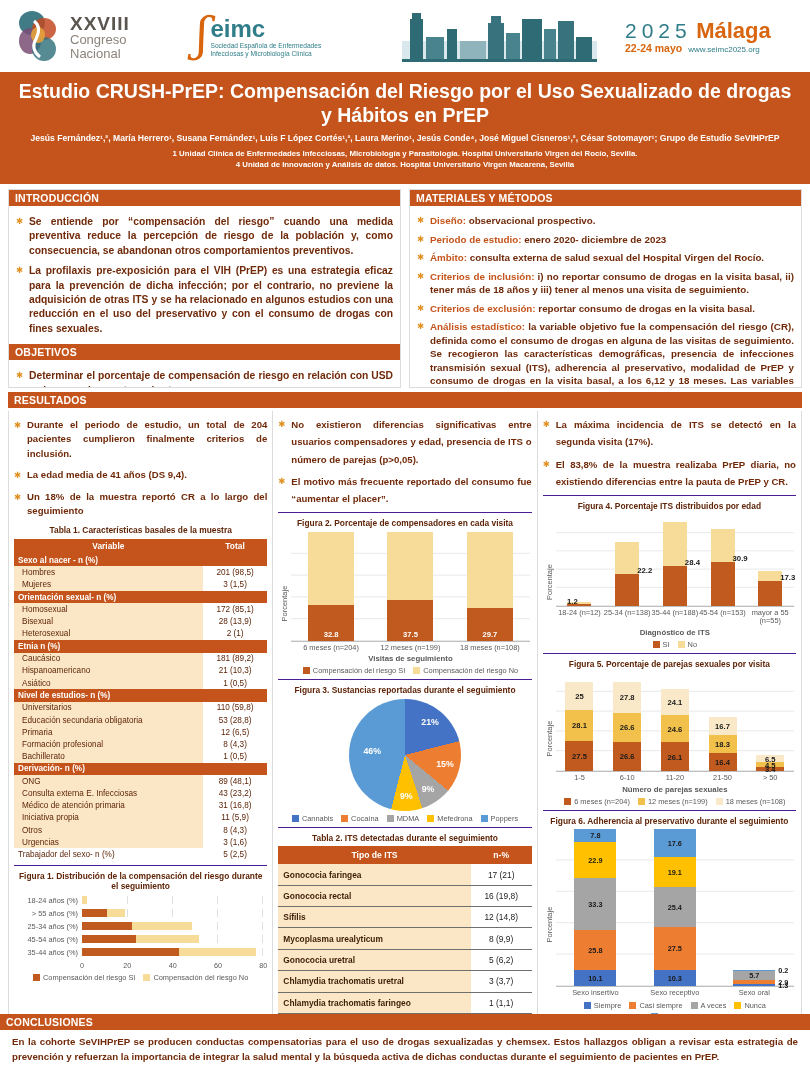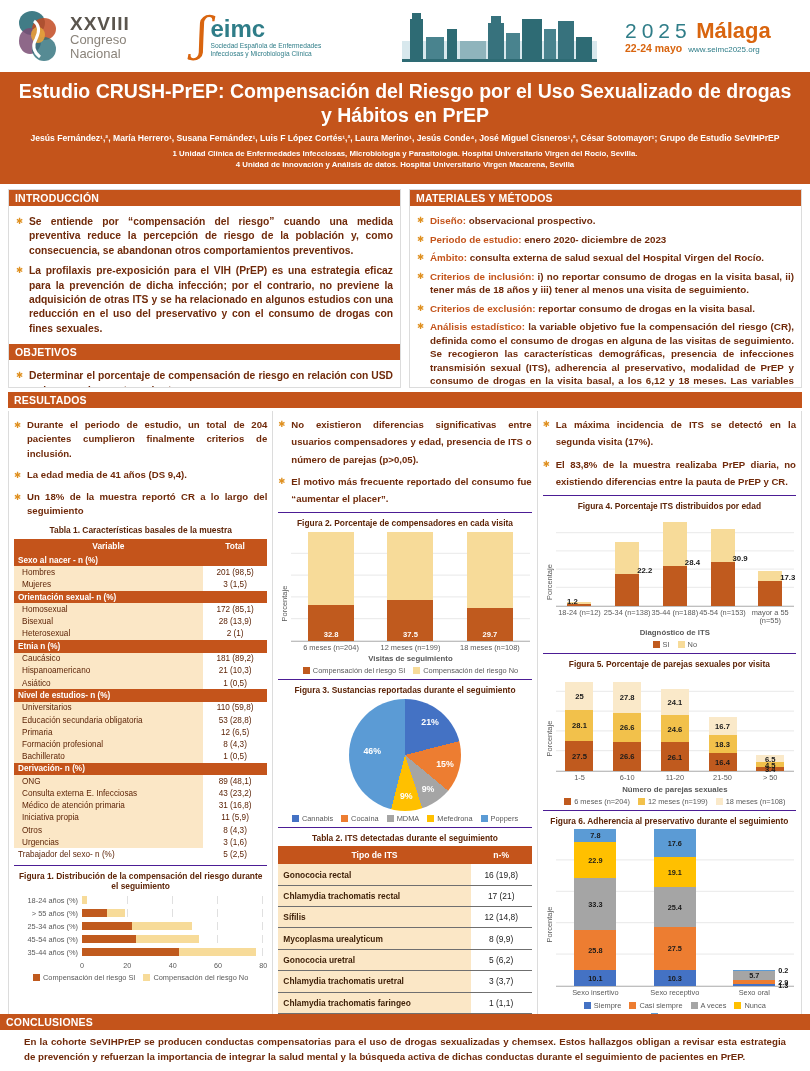--- a/index.html
+++ b/index.html
@@ -114,21 +114,21 @@
   .hseg{height:100%;}
   .haxis{display:flex;justify-content:space-between;margin-left:64px;margin-top:1px;}
   .haxis span{font-size:7.2px;color:var(--lgtxt);width:0;display:flex;justify-content:center;}
 
   
   .piewrap{position:relative;width:112px;height:112px;margin:2px auto 0;}
   .pie{width:112px;height:112px;border-radius:50%;}
   .pielab{position:absolute;color:#fff;font-size:8.8px;font-weight:bold;transform:translate(-50%,-50%);}
 
   
-  .conclusion-text{padding:4px 24px;font-size:9.7px;font-weight:bold;color:var(--dark);text-align:justify;line-height:1.55;}
+  .conclusion-text{padding:4px 12px;font-size:9.7px;font-weight:bold;color:var(--dark);text-align:justify;line-height:1.55;}
 </style>
 </head>
 <body>
 
 <div class="poster">
 
   <div class="header">
     <div class="congress">
       <svg width="52" height="60" viewBox="0 0 52 60">
         <ellipse cx="18" cy="16" rx="13" ry="12" fill="#2C6E79" opacity="0.9"></ellipse>
@@ -512,26 +512,26 @@
         <div class="figtitle">Tabla 2. ITS detectadas durante el seguimiento</div>
         <table class="t2">
           <thead>
               <tr>
                 <th>Tipo de ITS</th>
                 <th>n-%</th>
               </tr>
             </thead>
           <tbody>
               <tr class="dat">
+                <td>Gonococia faringea</td>
+                <td>17 (21)</td>
+              </tr>
+              <tr class="dat">
                 <td>Gonococia rectal</td>
                 <td>16 (19,8)</td>
-              </tr>
-              <tr class="dat">
-                <td>Chlamydia trachomatis rectal</td>
-                <td>17 (21)</td>
               </tr>
               <tr class="dat">
                 <td>Sífilis</td>
                 <td>12 (14,8)</td>
               </tr>
               <tr class="dat">
                 <td>Mycoplasma urealyticum</td>
                 <td>8 (9,9)</td>
               </tr>
               <tr class="dat">

